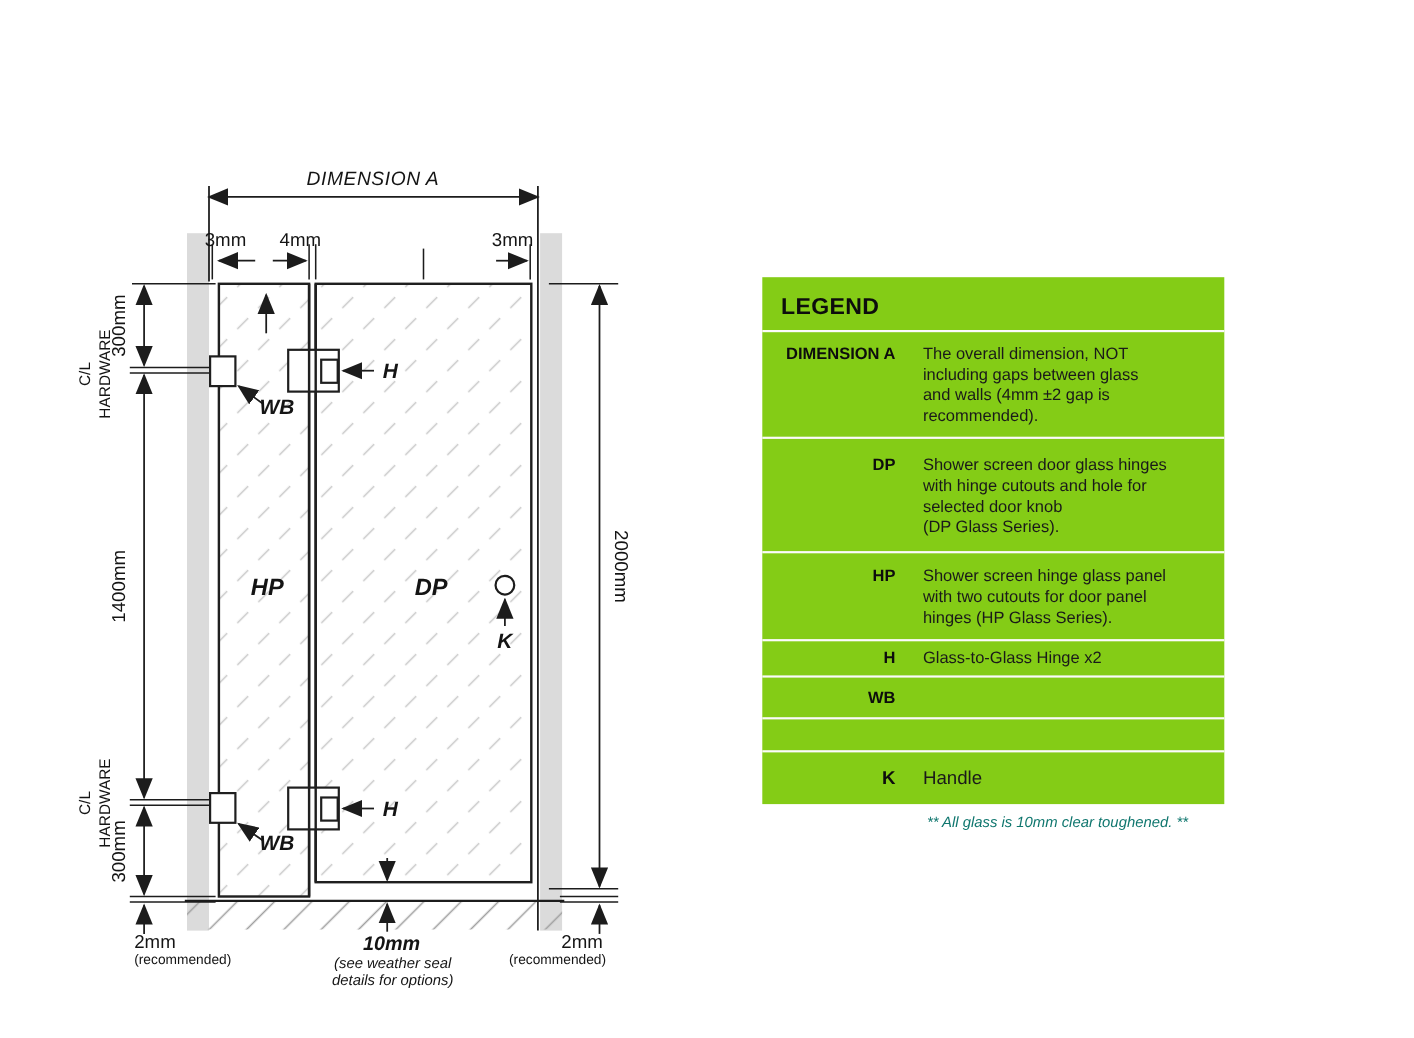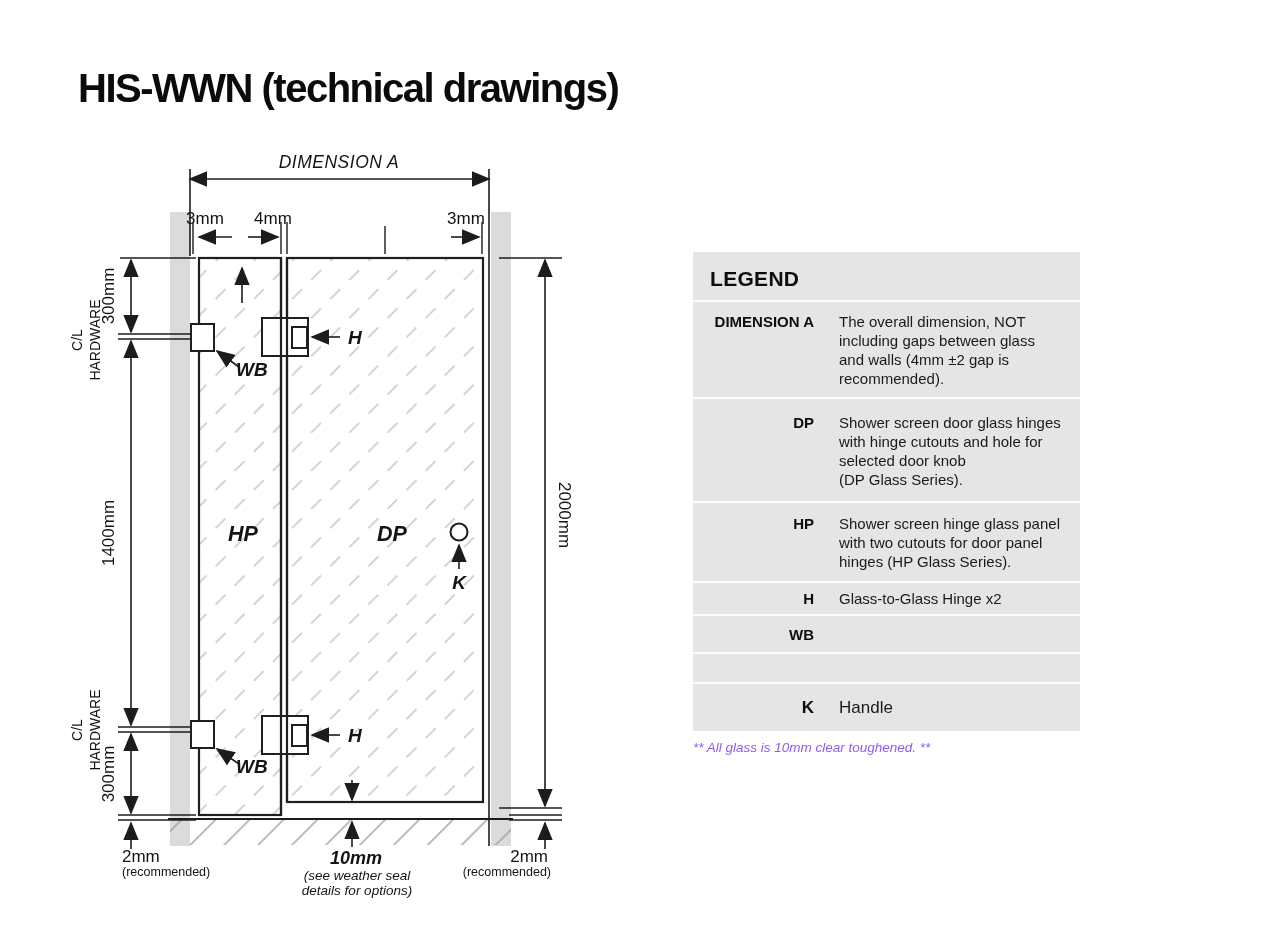--- a/index.html
+++ b/index.html
@@ -13,42 +13,41 @@
   .t-cl{font-size:14px;}
   .t-panel{font-size:21.5px;font-weight:700;font-style:italic;}
   .t-hw{font-size:19px;font-weight:700;font-style:italic;}
   .t-small{font-size:12.5px;}
   .t-ital{font-size:13.5px;font-style:italic;}
   .t-ten{font-size:18px;font-weight:700;font-style:italic;}
   .ln{stroke:#1c1c1c;stroke-width:1.6;fill:none;}
   .ln-thin{stroke:#1c1c1c;stroke-width:1.4;fill:none;}
   .glass{stroke:#1f1f1f;stroke-width:2.2;fill:none;}
   .hw{stroke:#1f1f1f;stroke-width:2;fill:#ffffff;}
-  .legend{position:absolute;left:693px;top:252px;width:387px;background:#e5e5e5;}
+  .legend{position:absolute;left:693px;top:252px;width:420px;background:#84cc16;}
   .legend-title{font-size:21px;font-weight:700;padding:15px 0 9px 17px;letter-spacing:.3px;color:#0d0d0d;}
   .lrow{display:flex;border-top:2px solid #fbfbfa;padding:9px 0;}
   .lterm{flex:none;width:121px;text-align:right;font-weight:700;font-size:15px;line-height:19px;color:#0d0d0d;}
   .ldesc{margin-left:25px;font-size:15px;line-height:19px;color:#1a1a1a;}
   .lline{white-space:nowrap;}
   .r-dima{padding:10px 0 9px;}
   .r-dp{padding:14px 0 12px;}
   .r-hp{padding:11px 0 10px;}
   .r-h{padding:6px 0;}
   .r-wb{padding:9px 0 8px;}
   .r-empty{height:28px;padding:0;}
   .r-k{padding:13px 0;}
   .r-k .lterm,.r-k .ldesc{font-size:17px;line-height:21px;}
-  .legend-footnote{position:absolute;left:693px;top:740px;width:387px;text-align:left;font-style:italic;font-size:13.5px;color:#8b5cf6;}
+  .legend-footnote{position:absolute;left:693px;top:740px;width:387px;text-align:right;font-style:italic;font-size:13.5px;color:#0f766e;}
 </style>
 </head>
 <body>
 
 <div class="page">
 
-  <h1 class="title">HIS-WWN (technical drawings)</h1>
 
   <svg class="drawing" width="660" height="944" viewBox="0 0 660 944" xmlns="http://www.w3.org/2000/svg">
     <defs>
       <marker id="ah" viewBox="0 0 11 9" refX="10" refY="4.5" markerWidth="12" markerHeight="10" orient="auto-start-reverse">
         <path d="M0,0 L11,4.5 L0,9 Z" fill="#1c1c1c"></path>
       </marker>
       <pattern id="glassHatch" width="27" height="27" patternUnits="userSpaceOnUse" patternTransform="rotate(-45)">
         <line x1="0" y1="13" x2="27" y2="13" stroke="#c6c6c6" stroke-width="1.3" stroke-dasharray="9 13"></line>
       </pattern>
       <pattern id="floorHatch" width="24" height="24" patternUnits="userSpaceOnUse" patternTransform="rotate(-45)">

